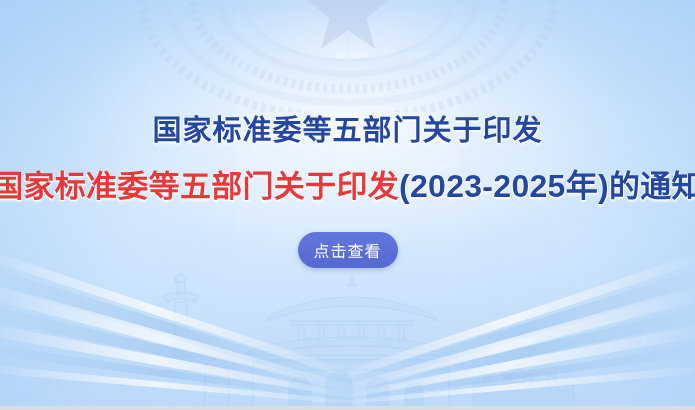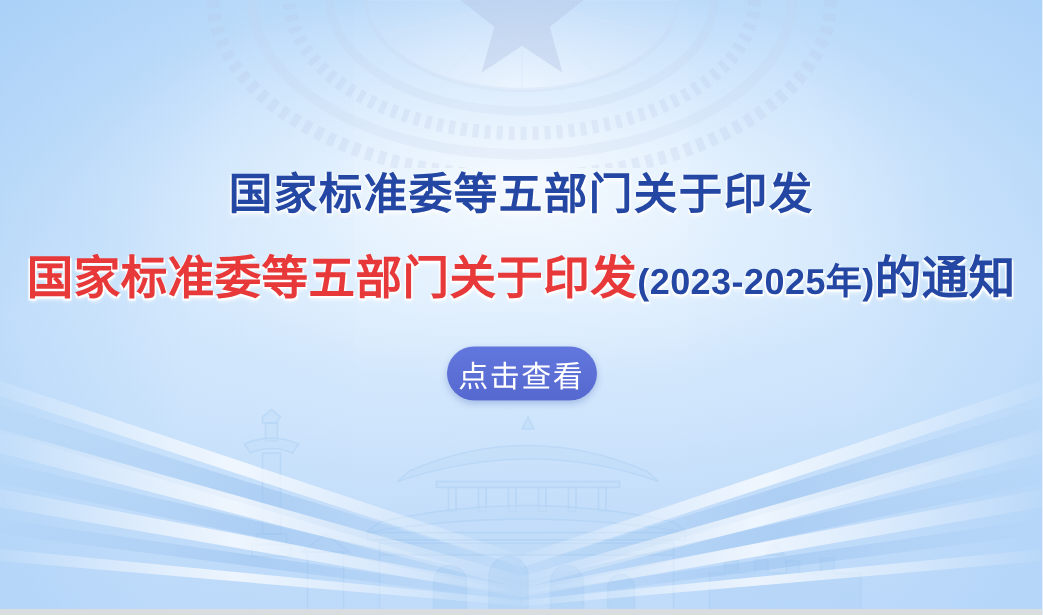--- a/index.html
+++ b/index.html
@@ -122,32 +122,32 @@
     letter-spacing: 0.3px;
     white-space: nowrap;
     line-height: 1;
     text-shadow:
        1px 1px 0 rgba(255,255,255,0.95),
       -1px 1px 0 rgba(255,255,255,0.80),
        0 2px 3px rgba(255,255,255,0.9);
   }
   .seg-red  { color: #e8393a; }
   .seg-blue { color: #2547a4; }
-  .seg-paren { font-size: 24px; }
+  .seg-paren { font-size: 32px; }
 
   .cta-button {
     margin-top: 30px;
     width: 100px;
     height: 36px;
     border: none;
     border-radius: 18px;
     background: linear-gradient(180deg, #6277dd 0%, #5568cf 100%);
     color: #ffffff;
     font-family: "Liberation Sans", "DejaVu Sans", sans-serif;
-    font-size: 20px;
+    font-size: 16px;
     letter-spacing: 1px;
     cursor: pointer;
     box-shadow: 0 2px 5px rgba(60,90,180,0.30);
     display: flex;
     align-items: center;
     justify-content: center;
     padding: 0;
   }
 </style>
 </head>

